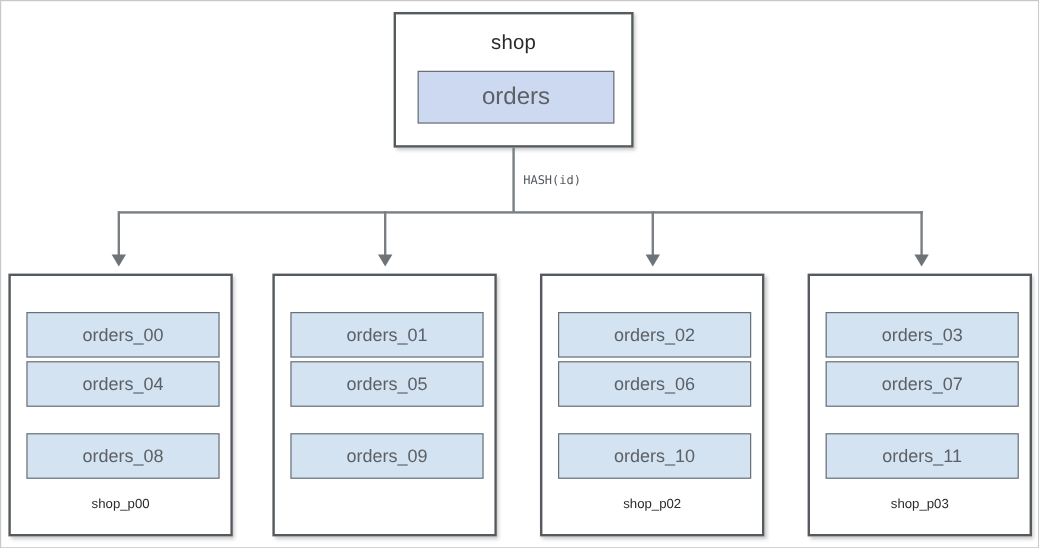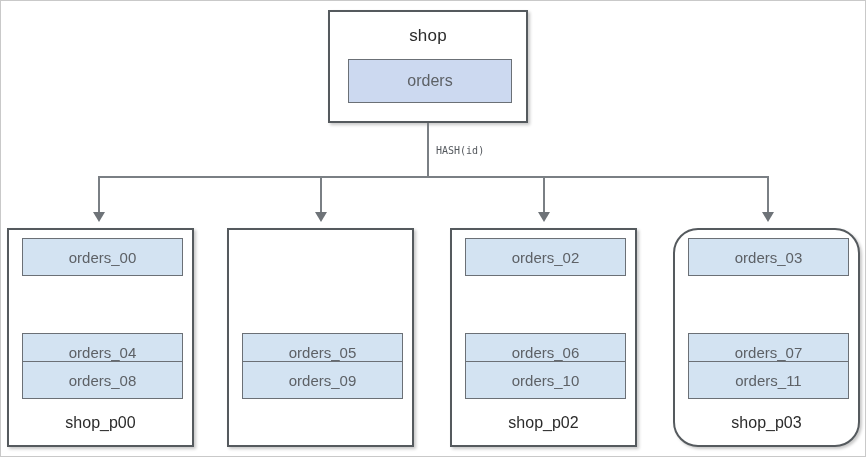--- a/index.html
+++ b/index.html
@@ -50,21 +50,21 @@
     top: 14px;
   }
   .table-box {
     position: absolute;
     box-sizing: border-box;
     border: 1px solid #6b7076;
     display: flex;
     align-items: center;
     justify-content: center;
     color: #5d6166;
-    font-size: 16px;
+    font-size: 20px;
     white-space: nowrap;
   }
   #root-table {
     left: 18px;
     top: 47px;
     width: 164px;
     height: 44px;
     background: #ccd9f0;
   }
 
@@ -114,31 +114,31 @@
     background: #d3e3f2;
     border: 1px solid #6b7076;
     box-sizing: border-box;
     display: flex;
     align-items: center;
     justify-content: center;
     color: #5d6166;
     font-size: 15px;
     white-space: nowrap;
   }
-  .shard .shard-table.i0 { top: 8px; }
-  .shard .shard-table.i1 { top: 71px; margin-top: 32px; }
+  .shard .shard-table.i0 { top: 30px; }
+  .shard .shard-table.i1 { top: 71px; }
   .shard .shard-table.i2 { top: 131px; }
   .shard .shard-label {
     position: absolute;
     left: 0;
     right: 0;
     top: 184px;
     text-align: center;
     color: #2b2b2b;
-    font-size: 16px;
+    font-size: 11px;
     white-space: nowrap;
   }
 </style>
 </head>
 <body>
 
 <div id="canvas">
 
   <div class="node" id="root-node">
     <div class="node-title">shop</div>
@@ -164,31 +164,32 @@
   <div id="hash-label">HASH(id)</div>
 
   <div class="shard" style="left:6px;">
     <div class="shard-table i0">orders_00</div>
     <div class="shard-table i1">orders_04</div>
     <div class="shard-table i2">orders_08</div>
     <div class="shard-label">shop_p00</div>
   </div>
 
   <div class="shard" style="left:226px;">
+    <div class="shard-table i0">orders_01</div>
     <div class="shard-table i1">orders_05</div>
     <div class="shard-table i2">orders_09</div>
   </div>
 
   <div class="shard" style="left:449px;">
     <div class="shard-table i0">orders_02</div>
     <div class="shard-table i1">orders_06</div>
     <div class="shard-table i2">orders_10</div>
     <div class="shard-label">shop_p02</div>
   </div>
 
-  <div class="shard" style="left:672px;border-radius:25px;">
+  <div class="shard" style="left:672px;">
     <div class="shard-table i0">orders_03</div>
     <div class="shard-table i1">orders_07</div>
     <div class="shard-table i2">orders_11</div>
     <div class="shard-label">shop_p03</div>
   </div>
 
 </div>
 
 </body></html>

